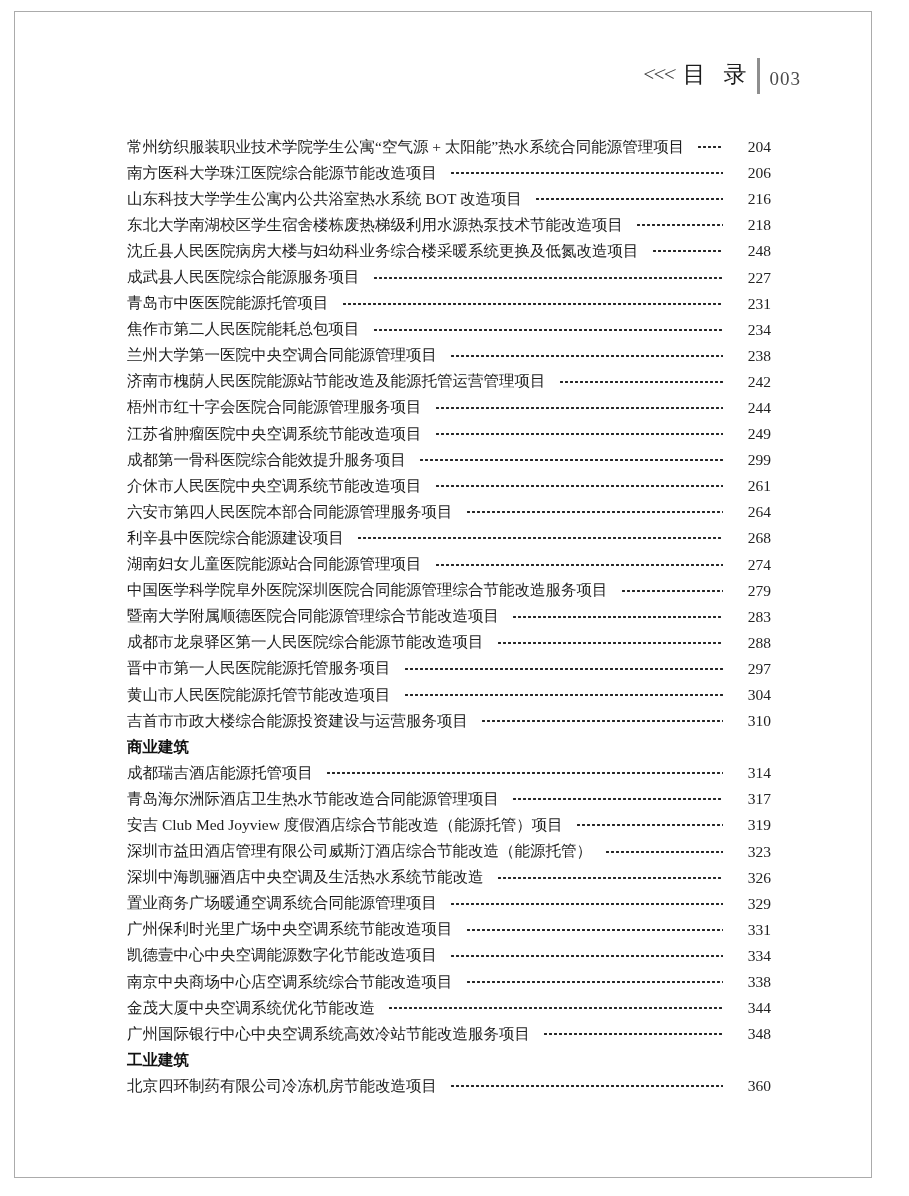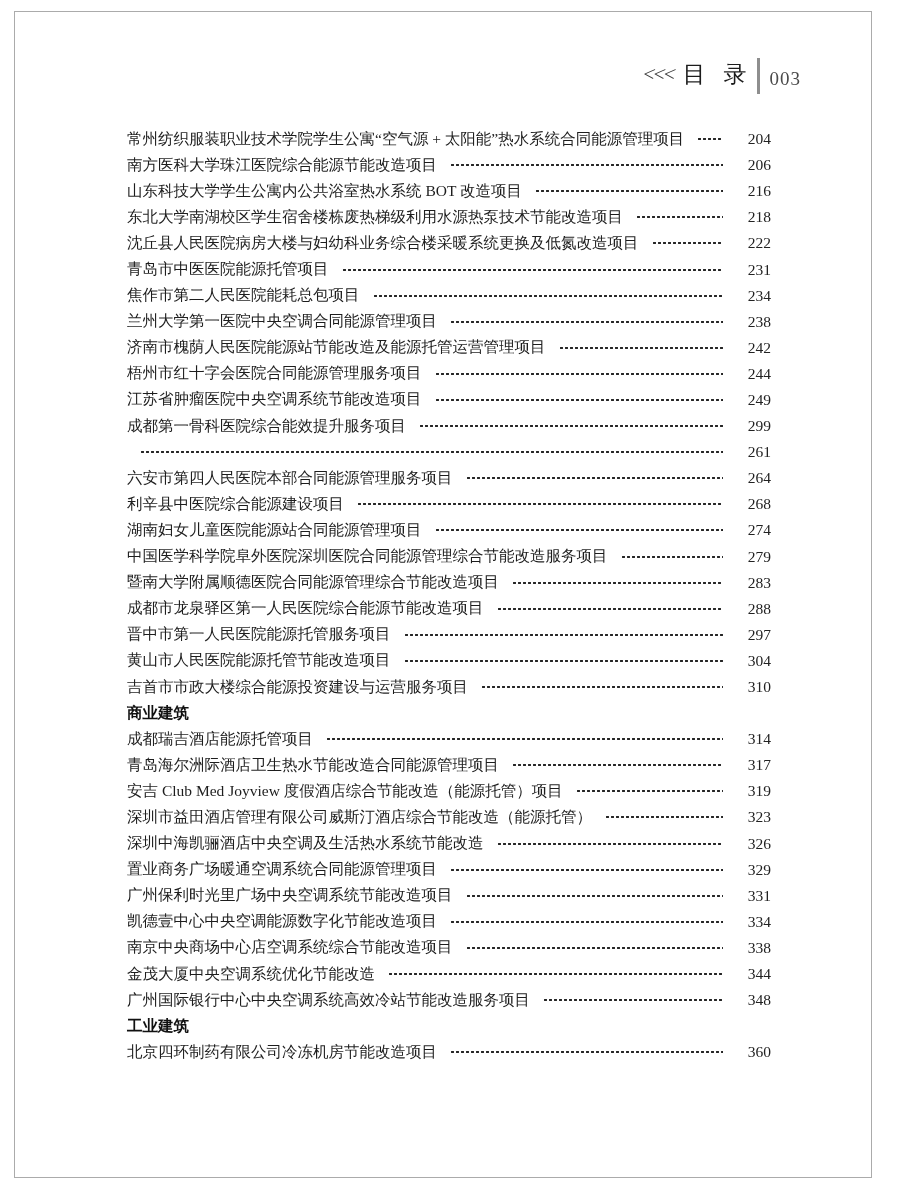--- a/index.html
+++ b/index.html
@@ -66,21 +66,21 @@
     letter-spacing: 1px;
     margin-top: 8px;
     line-height: 1;
     text-align: right;
   }
   
   .toc-list {
     position: absolute;
     left: 112px;
     right: 100px;
-    top: 114px;
+    top: 122px;
   }
   .row {
     display: flex;
     align-items: center;
     height: 26.1px;
     font-size: 15.5px;
     color: #1d1d1d;
     white-space: nowrap;
   }
   .entry-title {
@@ -141,21 +141,26 @@
           <span class="pagenum">216</span>
         </div>
         <div class="row entry">
           <span class="entry-title">东北大学南湖校区学生宿舍楼栋废热梯级利用水源热泵技术节能改造项目</span>
           <span class="leader"></span>
           <span class="pagenum">218</span>
         </div>
         <div class="row entry">
           <span class="entry-title">沈丘县人民医院病房大楼与妇幼科业务综合楼采暖系统更换及低氮改造项目</span>
           <span class="leader"></span>
-          <span class="pagenum">222</span>
+          <span class="pagenum">248</span>
+        </div>
+        <div class="row entry">
+          <span class="entry-title">成武县人民医院综合能源服务项目</span>
+          <span class="leader"></span>
+          <span class="pagenum">227</span>
         </div>
         <div class="row entry">
           <span class="entry-title">青岛市中医医院能源托管项目</span>
           <span class="leader"></span>
           <span class="pagenum">231</span>
         </div>
         <div class="row entry">
           <span class="entry-title">焦作市第二人民医院能耗总包项目</span>
           <span class="leader"></span>
           <span class="pagenum">234</span>
@@ -179,20 +184,21 @@
           <span class="entry-title">江苏省肿瘤医院中央空调系统节能改造项目</span>
           <span class="leader"></span>
           <span class="pagenum">249</span>
         </div>
         <div class="row entry">
           <span class="entry-title">成都第一骨科医院综合能效提升服务项目</span>
           <span class="leader"></span>
           <span class="pagenum">299</span>
         </div>
         <div class="row entry">
+          <span class="entry-title">介休市人民医院中央空调系统节能改造项目</span>
           <span class="leader"></span>
           <span class="pagenum">261</span>
         </div>
         <div class="row entry">
           <span class="entry-title">六安市第四人民医院本部合同能源管理服务项目</span>
           <span class="leader"></span>
           <span class="pagenum">264</span>
         </div>
         <div class="row entry">
           <span class="entry-title">利辛县中医院综合能源建设项目</span>

